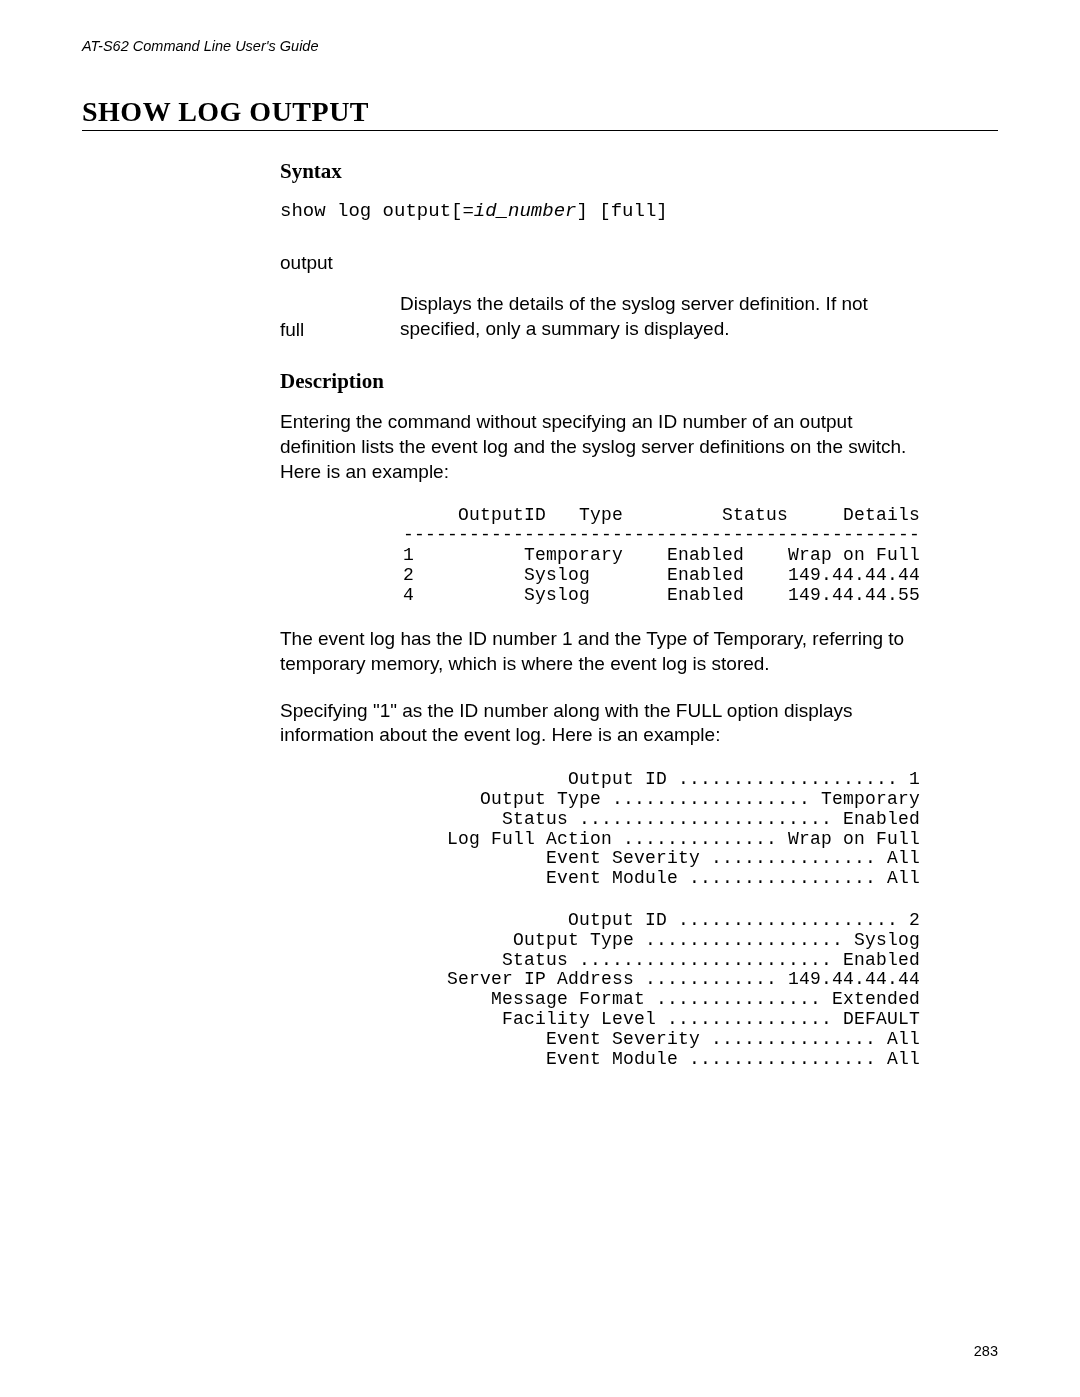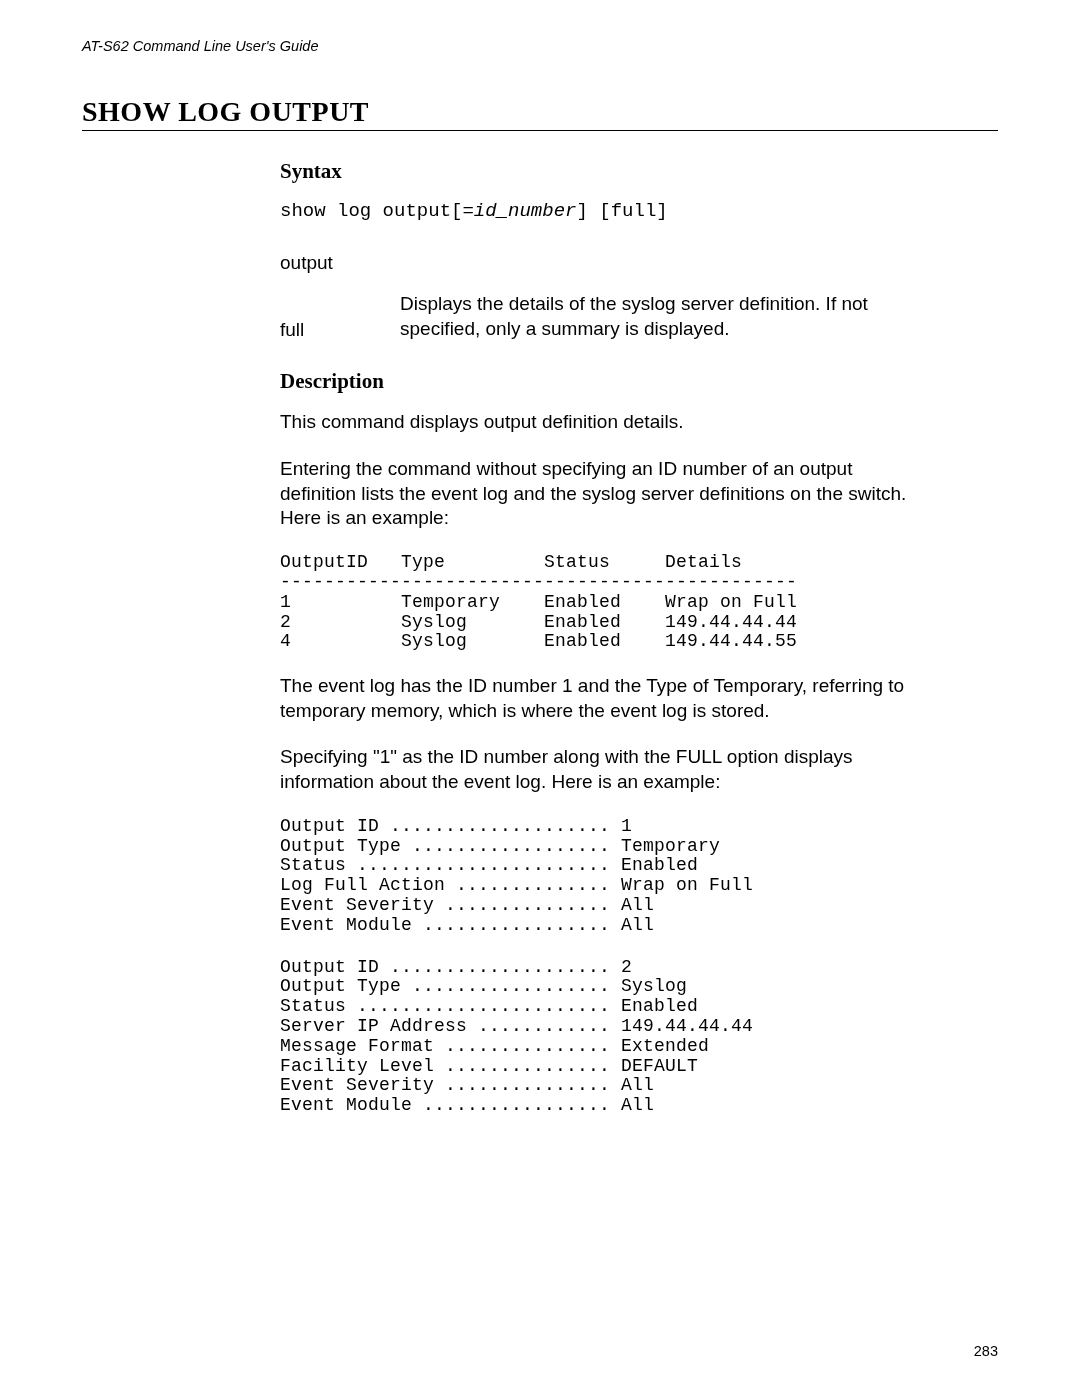--- a/index.html
+++ b/index.html
@@ -71,20 +71,21 @@
     line-height: 1.3;
     margin: 0 0 22px 0;
   }
   pre.code-block {
     font-family: "Courier New", Courier, monospace;
     font-size: 18px;
     line-height: 1.1;
     letter-spacing: 0.2px;
     margin: 0 0 22px 0;
     white-space: pre;
+    text-align: right;
   }
   .page-number {
     position: absolute;
     right: 82px;
     bottom: 38px;
     font-size: 14.5px;
   }
 </style>
 </head>
 <body>
@@ -106,21 +107,20 @@
       <div class="param-name">output</div>
     </div>
 
     <div class="param-row" style="margin-bottom:28px;">
       <div class="param-name">full</div>
       <div class="param-desc">Displays the details of the syslog server definition. If not specified, only a summary is displayed.</div>
     </div>
 
     <div class="subheading">Description</div>
 
-    <p class="body-para">This command displays output definition details.</p>
 
     <p class="body-para">Entering the command without specifying an ID number of an output definition lists the event log and the syslog server definitions on the switch. Here is an example:</p>
 
     <pre class="code-block">OutputID   Type         Status     Details
 -----------------------------------------------
 1          Temporary    Enabled    Wrap on Full
 2          Syslog       Enabled    149.44.44.44
 4          Syslog       Enabled    149.44.44.55</pre>
 
     <p class="body-para">The event log has the ID number 1 and the Type of Temporary, referring to temporary memory, which is where the event log is stored.</p>

